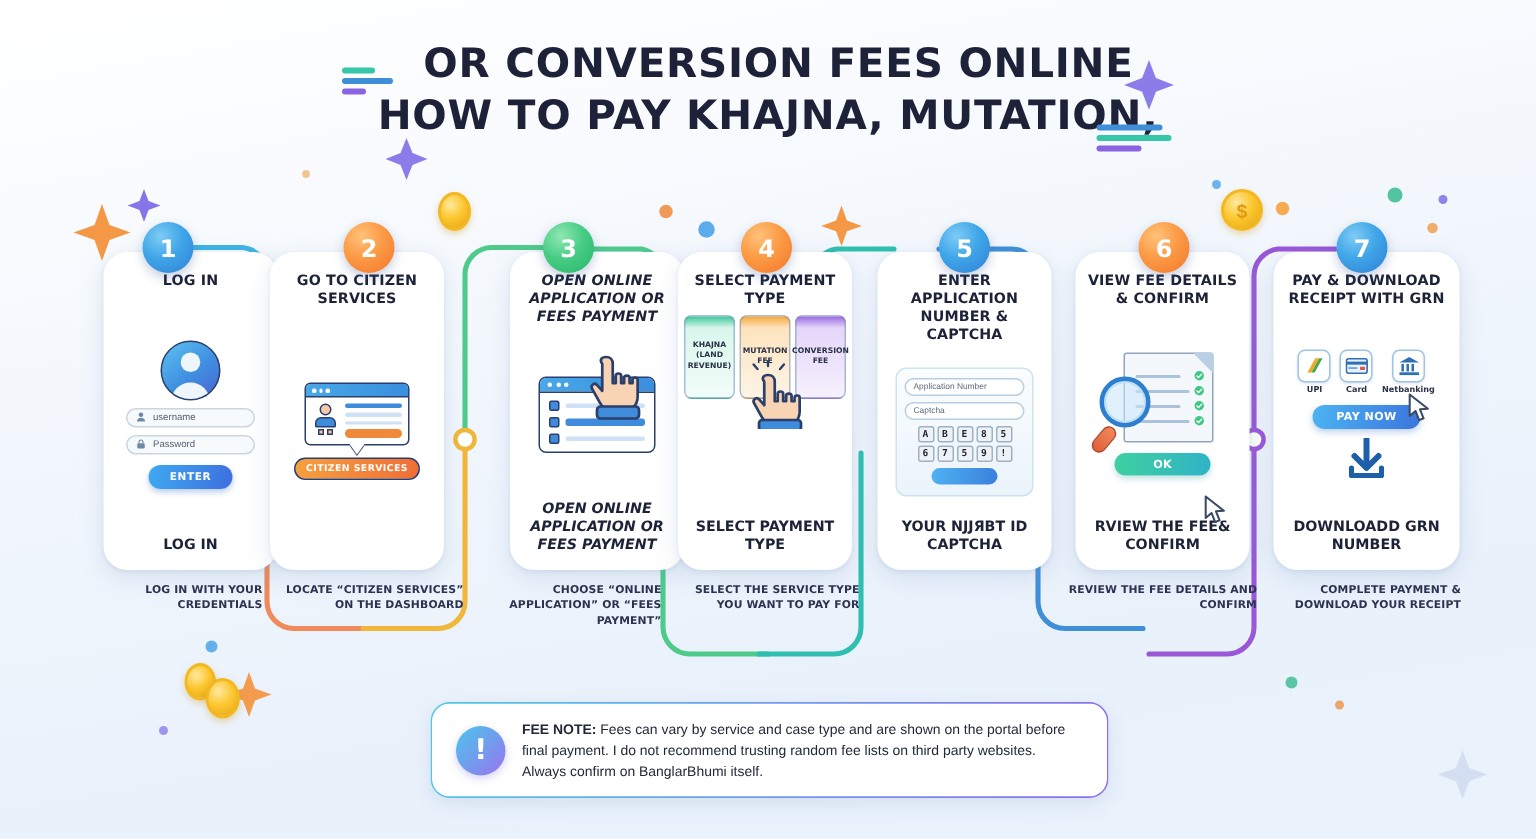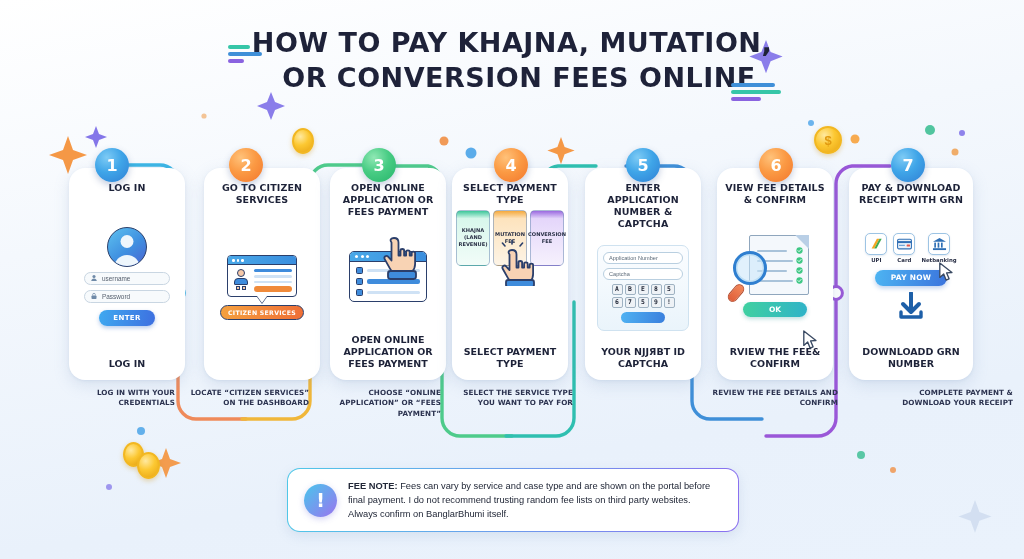--- a/index.html
+++ b/index.html
@@ -310,22 +310,22 @@
     </svg>
   </div>
 
   <div class="deco coin" style="left:292px; top:128px; width:22px; height:26px; font-size:10px; transform:rotate(-18px);">
   </div>
   <div class="deco coin" style="left:814px; top:126px; width:28px; height:28px; font-size:13px;">$</div>
   <div class="deco coin" style="left:123px; top:442px; width:21px; height:25px;"></div>
   <div class="deco coin" style="left:137px; top:452px; width:23px; height:27px;"></div>
 
   <div class="title-wrap">
+    <div class="title-line l2">OR CONVERSION FEES ONLINE</div>
     <div class="title-line">HOW TO PAY KHAJNA, MUTATION,</div>
-    <div class="title-line l2">OR CONVERSION FEES ONLINE</div>
   </div>
   <div class="tdeco" style="left:228px; top:42px; width:34px;">
     <span class="bar" style="width:22px;background:#36c6a8;"></span>
     <span class="bar" style="width:34px;background:#3f8fd8;"></span>
     <span class="bar" style="width:16px;background:#8a63e0;"></span>
   </div>
   <div class="tdeco" style="left:731px; top:80px; width:50px;">
     <span class="bar" style="width:44px;background:#3f8fd8;"></span>
     <span class="bar" style="width:50px;background:#36c6a8;"></span>
     <span class="bar" style="width:30px;background:#8a63e0;"></span>
@@ -381,21 +381,21 @@
           <path d="M5.4 7V5.2a2.6 2.6 0 0 1 5.2 0V7" fill="none" stroke="#6f8aa8" stroke-width="1.5"></path>
         </svg>
         <span class="lbl">Password</span>
       </div>
       <div class="btn-login">ENTER</div>
     </div>
     <div class="c-sub">LOG IN</div>
   </div>
   <div class="c-desc" style="left:49px;">LOG IN WITH YOUR CREDENTIALS</div>
 
-  <div class="card" style="left:204px;">
+  <div class="card" style="left:180px;">
     <div class="c-title">GO TO CITIZEN SERVICES</div>
     <div class="art">
       <div class="browser">
         <div class="bar-top">
             <i></i>
             <i></i>
             <i></i>
           </div>
         <div class="body">
           <div class="figure">
@@ -416,21 +416,21 @@
       </div>
       <div class="tail"></div>
       <div class="pill-cs">CITIZEN SERVICES</div>
       <svg class="hand" width="18" height="20" viewBox="0 0 20 22" style="left:268px; top:302px; position:absolute;">
         <path d="M2 1 L2 17 L6.3 13.2 L9 20 L12.3 18.6 L9.6 12 L15.5 11.6 Z" fill="#fff" stroke="#3a4a63" stroke-width="1.5" stroke-linejoin="round"></path>
       </svg>
     </div>
   </div>
   <div class="c-desc" style="left:183px;">LOCATE “CITIZEN SERVICES” ON THE DASHBOARD</div>
 
-  <div class="card" style="left:330px;">
+  <div class="card" style="left:340px;font-style:italic;">
     <div class="c-title">OPEN ONLINE APPLICATION OR FEES PAYMENT</div>
     <div class="art" style="position:relative;">
       <div class="browser2">
         <div class="bar-top">
             <i></i>
             <i></i>
             <i></i>
           </div>
         <div class="body">
           <div class="row2">
@@ -587,21 +587,21 @@
         <path d="M2 1 L2 17 L6.3 13.2 L9 20 L12.3 18.6 L9.6 12 L15.5 11.6 Z" fill="#fff" stroke="#3a4a63" stroke-width="1.5" stroke-linejoin="round"></path>
       </svg>
       <svg width="30" height="28" viewBox="0 0 30 28" style="margin-top:6px;">
         <path d="M15 1 V16" stroke="#1d5fa8" stroke-width="4" stroke-linecap="round"></path>
         <path d="M7 12 L15 20 L23 12" fill="none" stroke="#1d5fa8" stroke-width="4" stroke-linecap="round" stroke-linejoin="round"></path>
         <path d="M5 20 V25 H25 V20" fill="none" stroke="#1d5fa8" stroke-width="3.4" stroke-linecap="round" stroke-linejoin="round"></path>
       </svg>
     </div>
     <div class="c-sub">DOWNLOADD GRN NUMBER</div>
   </div>
-  <div class="c-desc" style="left:848px;margin-left:39px;">COMPLETE PAYMENT &amp; DOWNLOAD YOUR RECEIPT</div>
+  <div class="c-desc" style="left:848px;">COMPLETE PAYMENT &amp; DOWNLOAD YOUR RECEIPT</div>
 
   <div class="note">
     <div class="note-ic">!</div>
     <div class="note-txt">
       <b>FEE NOTE:</b><span> Fees can vary by service and case type and are shown on the portal before final payment. I do not recommend trusting random fee lists on third party websites. Always confirm on BanglarBhumi itself.</span>
     </div>
   </div>
 
 </div>
 

